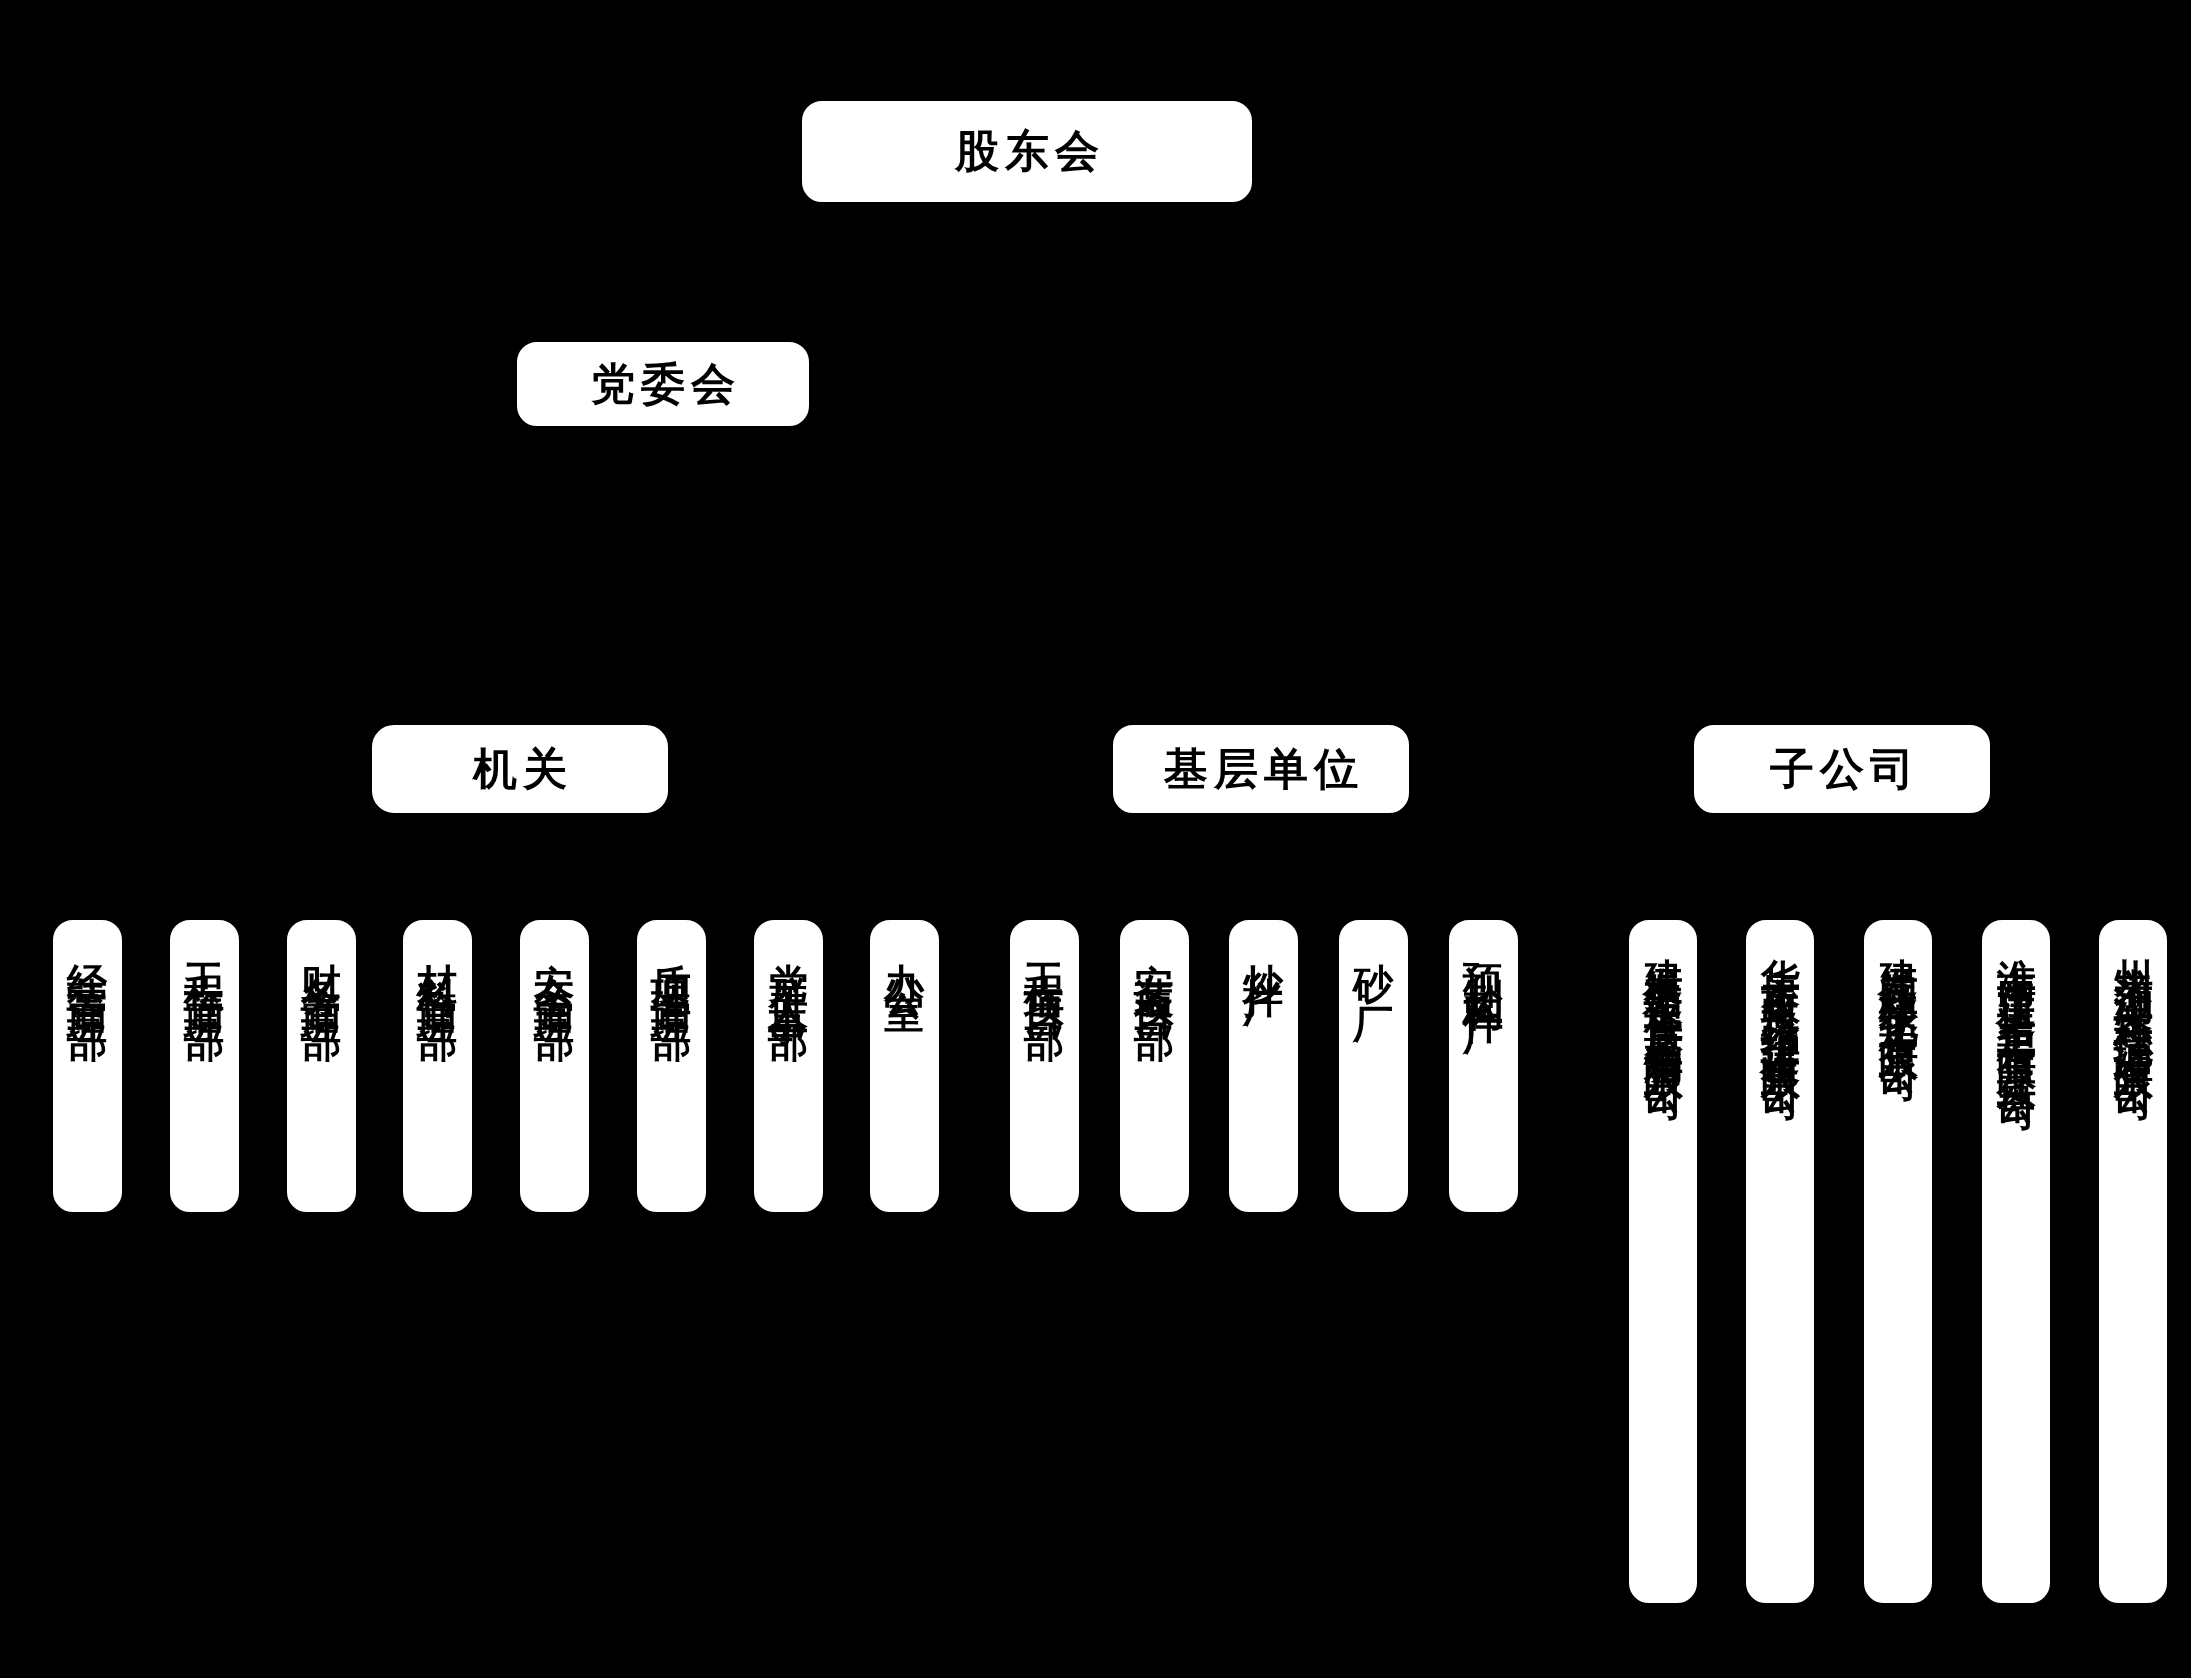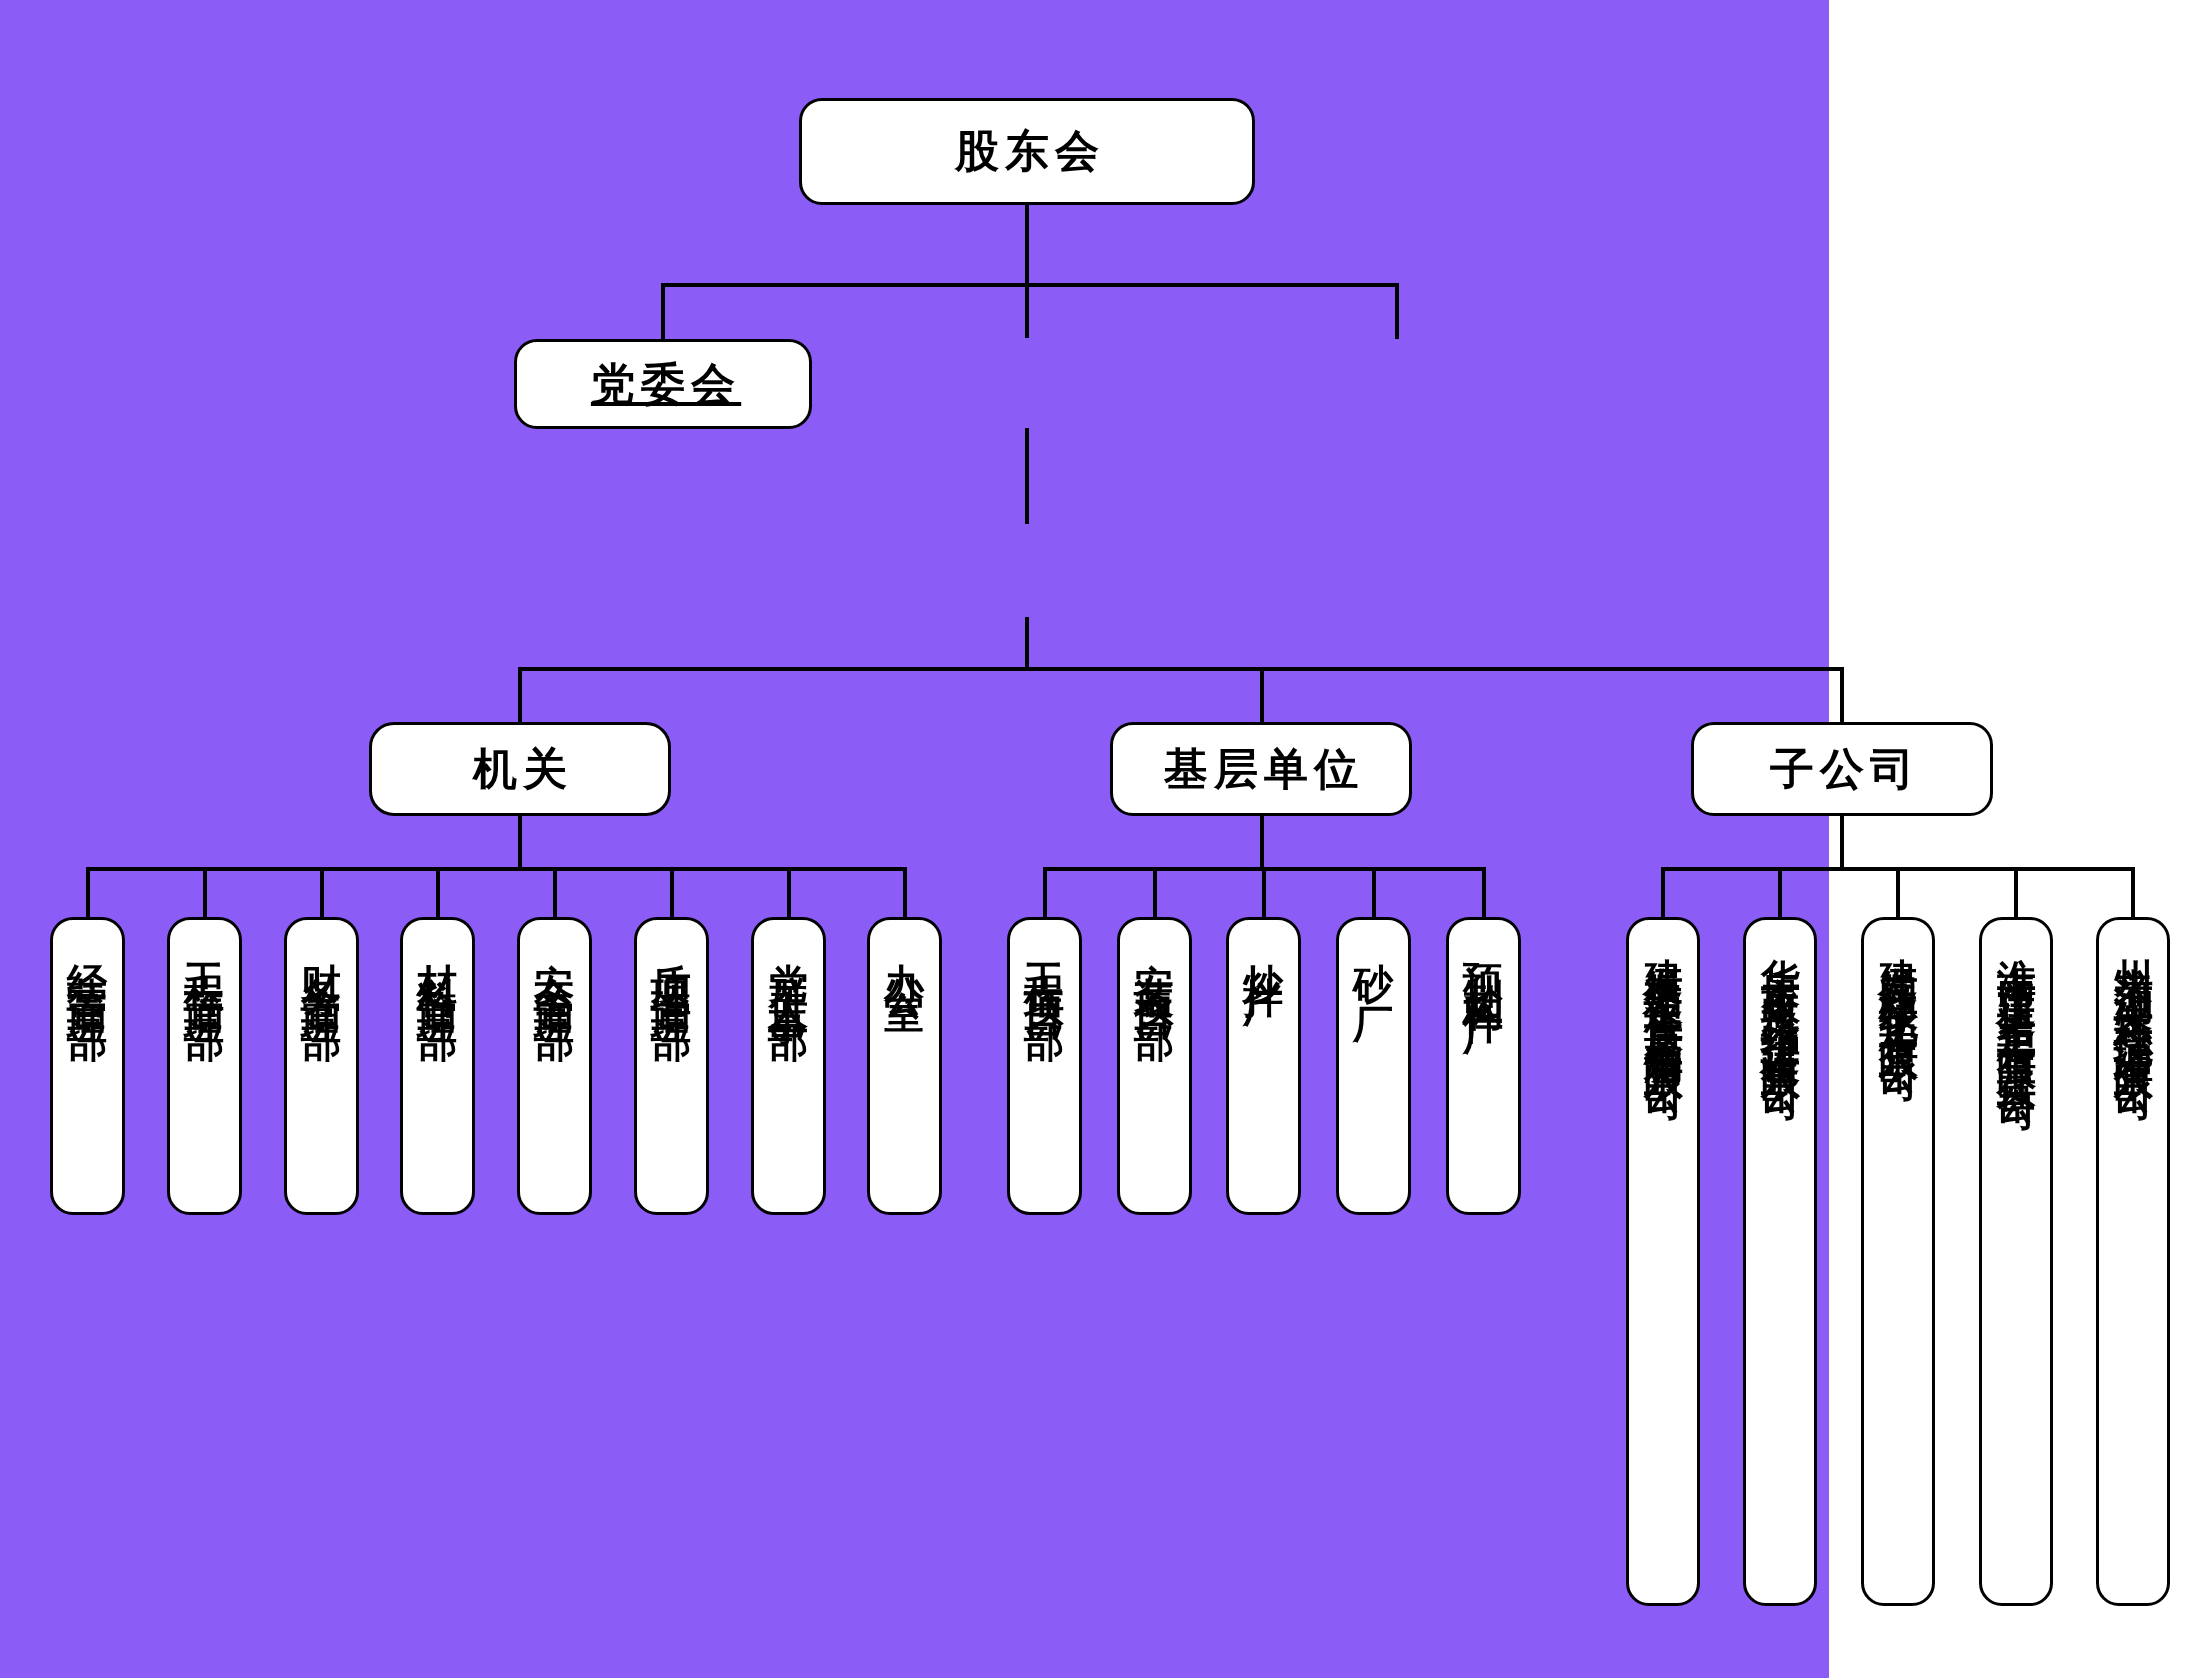--- a/index.html
+++ b/index.html
@@ -1,19 +1,19 @@
 <!DOCTYPE html>
 <html style="font-size:14px"><head>
 <meta charset="utf-8">
 <style>
   html,body{margin:0;padding:0;background:#ffffff;}
   #canvas{
     position:relative;
-    width:1829px;height:1678px;
-    background:#8b5cf6;
+    width:2191px;height:1678px;
+    background:#000000;
     font-family:"Liberation Sans","DejaVu Sans",sans-serif;
     color:#000;
   }
   .node{
     position:absolute;
     background:#fff;
     border:3.5px solid #000;
     border-radius:23px;
     box-sizing:border-box;
     display:flex;
@@ -87,21 +87,21 @@
   <div class="conn v" style="left:1661px;top:867px;height:50px;"></div>
   <div class="conn v" style="left:1778px;top:867px;height:50px;"></div>
   <div class="conn v" style="left:1896px;top:867px;height:50px;"></div>
   <div class="conn v" style="left:2014px;top:867px;height:50px;"></div>
   <div class="conn v" style="left:2131px;top:867px;height:50px;"></div>
 
   <div class="node hnode" style="left:799px;top:98px;width:456px;height:107px;">
     <span class="hlabel">股东会</span>
   </div>
 
-  <div class="node hnode" style="left:514px;top:339px;width:298px;height:90px;text-decoration:underline;">
+  <div class="node hnode" style="left:514px;top:339px;width:298px;height:90px;">
     <span class="hlabel">党委会</span>
   </div>
 
 
   <div class="node hnode" style="left:369px;top:722px;width:302px;height:94px;border-radius:25px;">
     <span class="hlabel">机关</span>
   </div>
   <div class="node hnode" style="left:1110px;top:722px;width:302px;height:94px;">
     <span class="hlabel">基层单位</span>
   </div>

